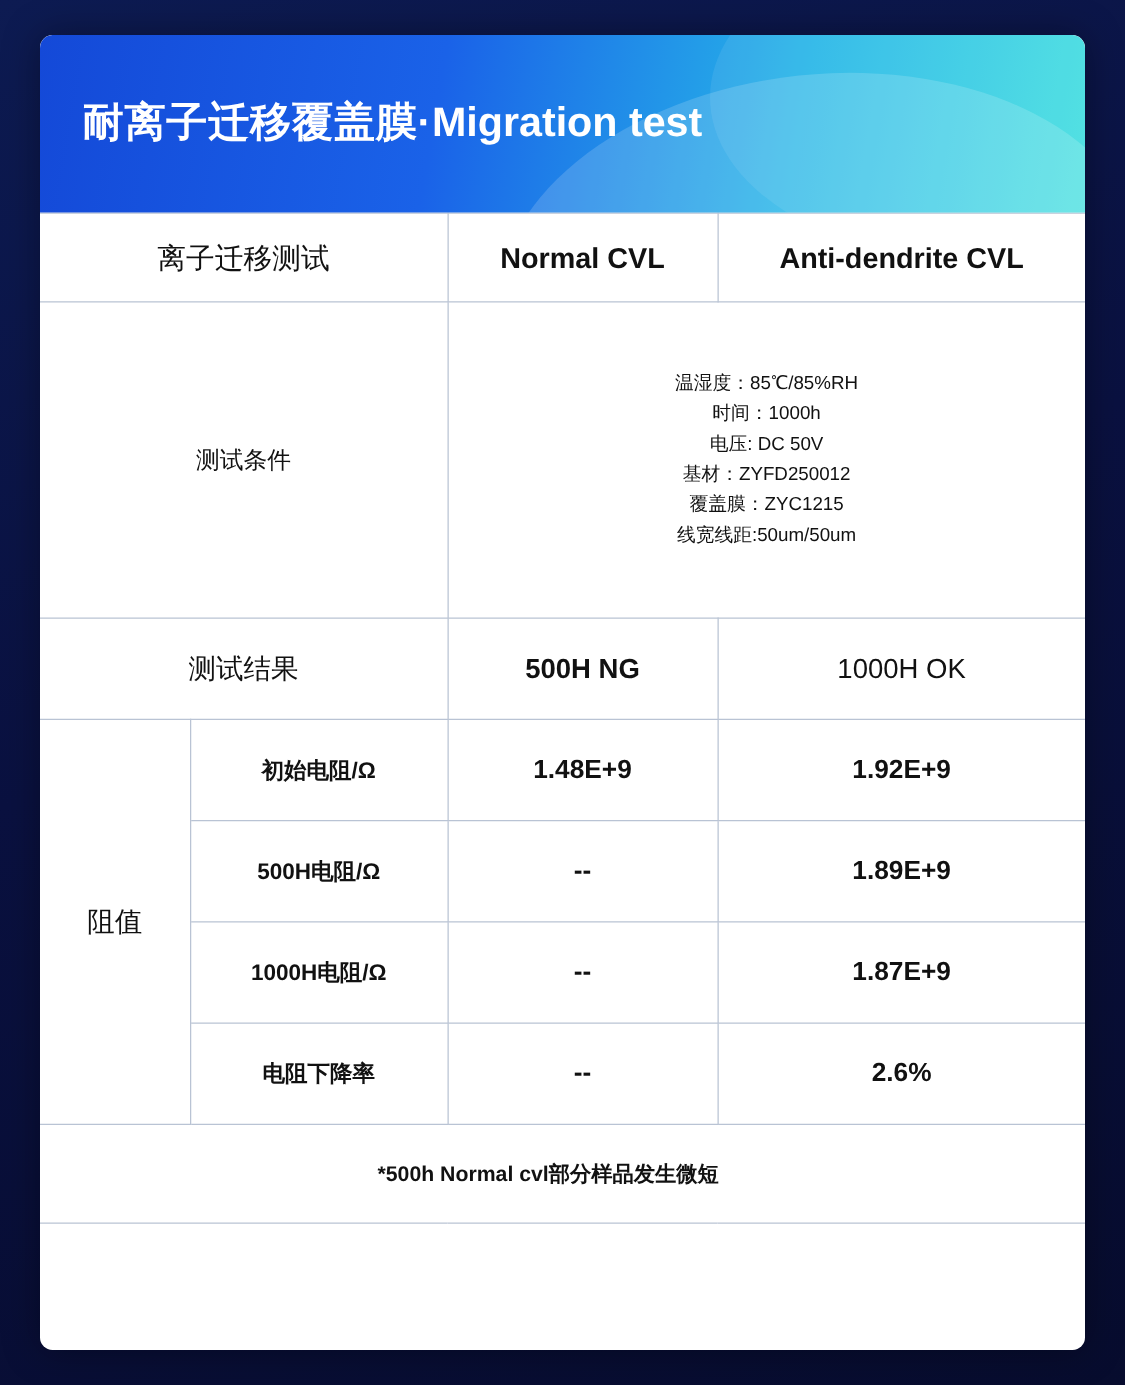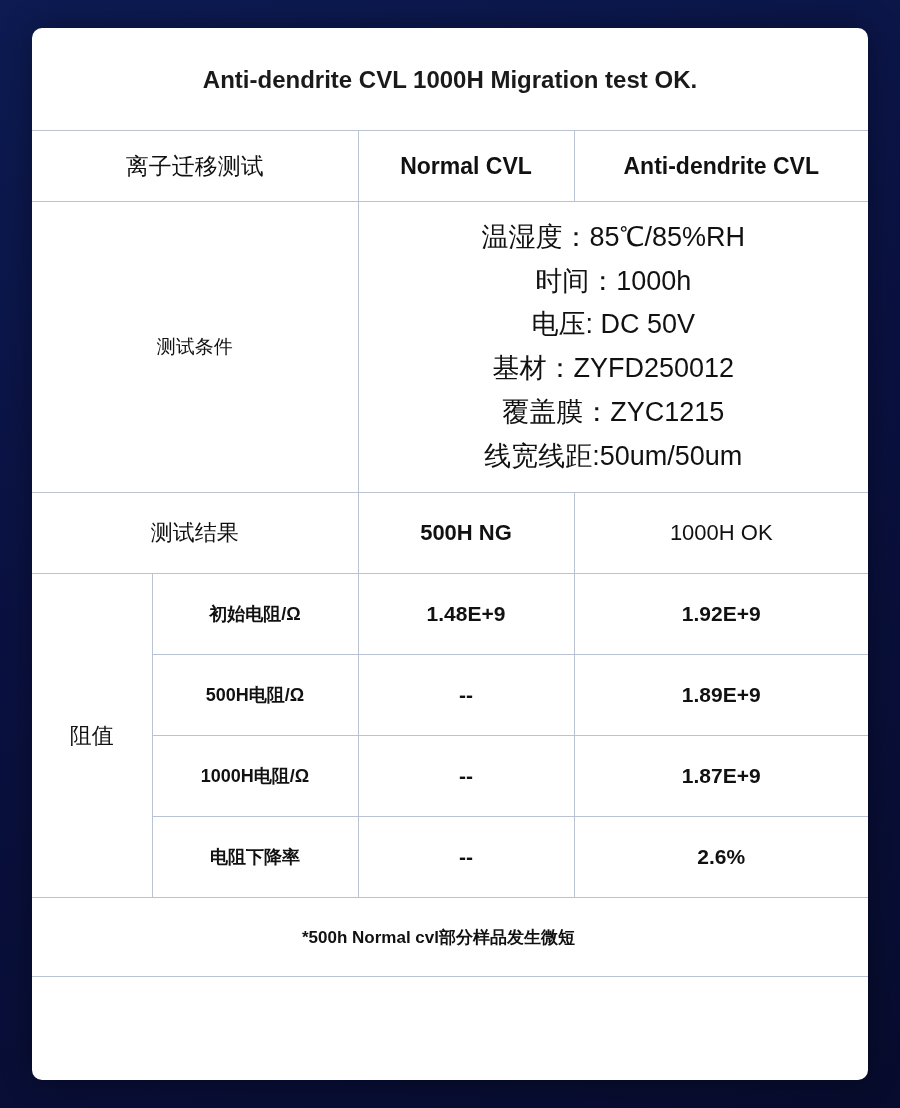--- a/index.html
+++ b/index.html
@@ -101,21 +101,21 @@
     font-size: 23px;
     font-weight: bold;
     height: 68px;
   }
   .hdr-cell.cn { font-weight: normal; margin-top: 34px; }
   .cond-label {
     font-size: 19px;
     height: 250px;
   }
   .cond-body {
-    font-size: 27px;
+    font-size: 15px;
     line-height: 1.62;
     padding: 14px 10px;
   }
   .result-label { font-size: 22px; height: 78px; }
   .result-val { font-size: 22px; font-weight: bold; }
   .result-val2 { font-size: 22px; }
   .res-group {
     font-size: 22px;
     width: 120px;
   }
@@ -141,22 +141,26 @@
     color: #111;
     margin-left: 22px;
   }
 </style>
 </head>
 <body>
 
 <div class="page">
   <div class="card">
 
-
-    <div class="subtitle">Anti-dendrite CVL 1000H Migration test OK.</div>
+    <div class="header">
+      <div class="swoosh2"></div>
+      <div class="swoosh"></div>
+      <div class="header-title"><span>耐离子迁移覆盖膜·</span><span class="en">Migration test</span></div>
+    </div>
+
 
     <table class="spec">
       <colgroup>
         <col class="col-a">
           <col class="col-b">
           <col class="col-c">
           <col class="col-d">
       </colgroup>
       <tbody>
 

